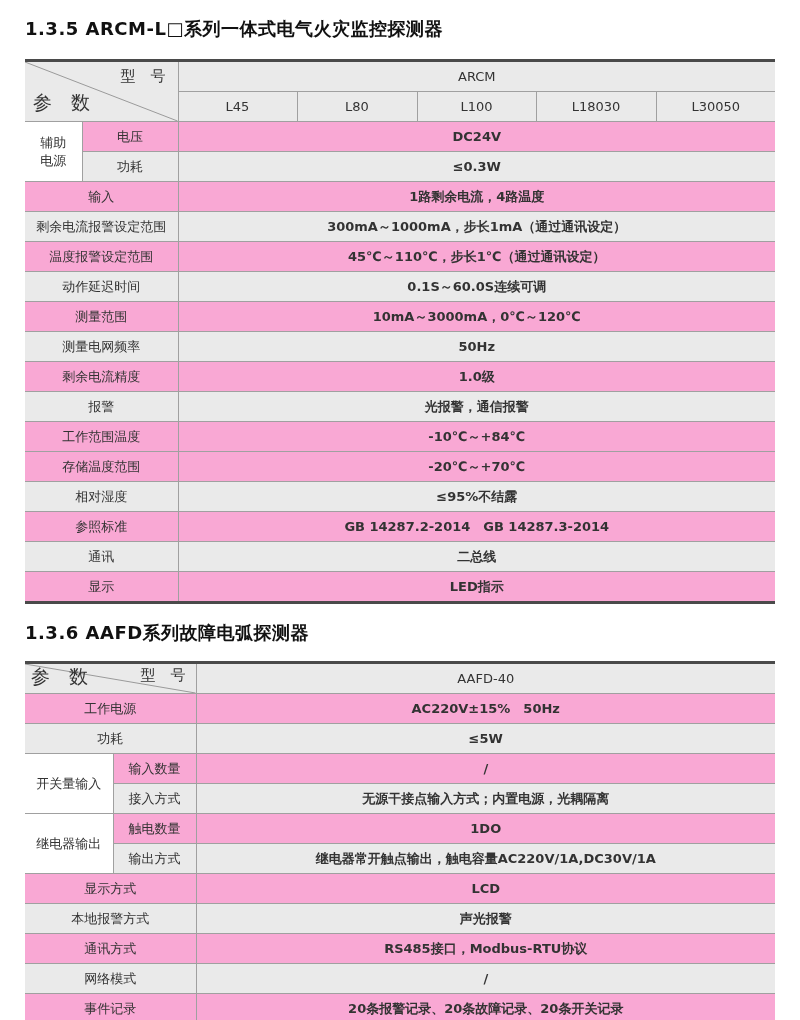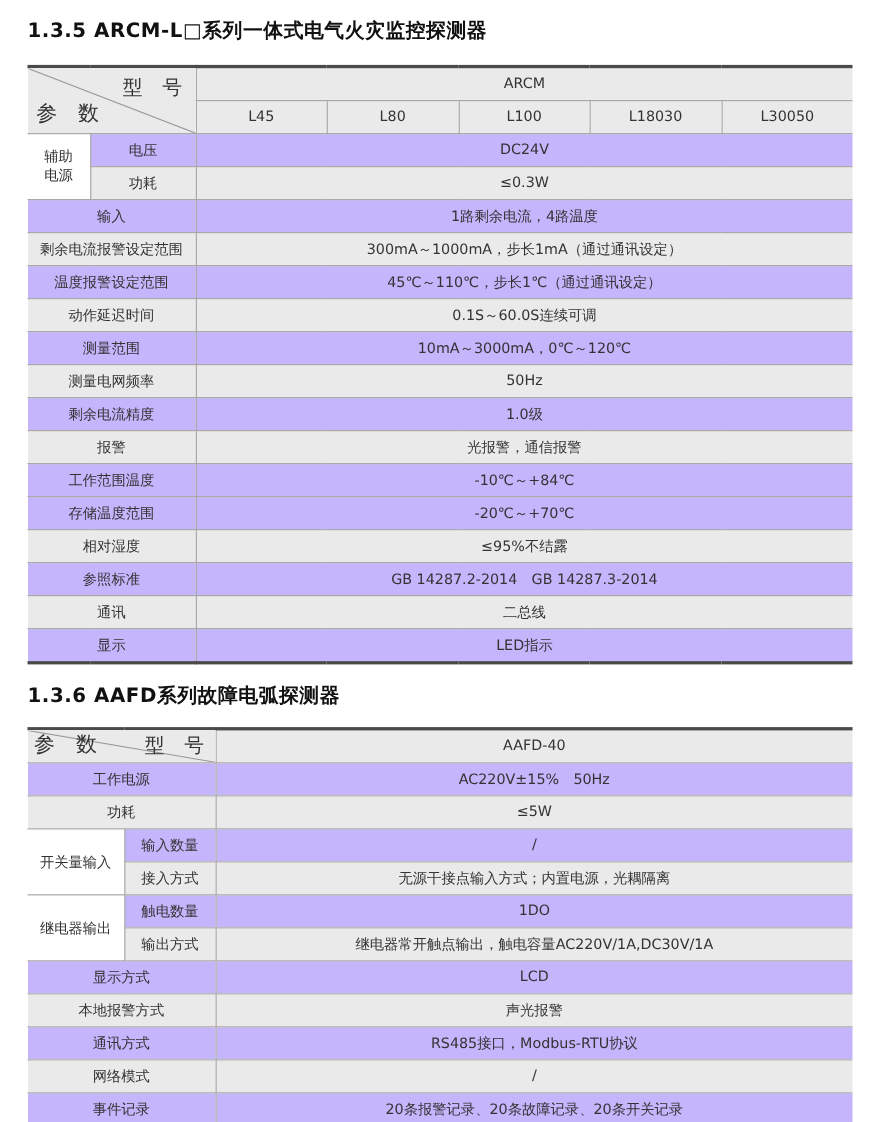--- a/index.html
+++ b/index.html
@@ -19,29 +19,29 @@
     margin-top:20px;
     border-top:3px solid #4a4a4a;border-bottom:3px solid #4a4a4a;
   }
   table.spec.t2{margin-top:18px;}
   td{
     height:27px;padding:1px 4px;font-size:13px;text-align:center;
     vertical-align:middle;border-bottom:1px solid #a0a0a0;
     overflow:hidden;
   }
   tr.shade td{background:#eaeaea;}
-  tr.plain td{background:#c4b5fd;}
+  tr.plain td{background:#f9a8d4;}
   td.white-cell{background:#ffffff !important;}
   td.br{border-right:1px solid #a0a0a0;}
-  td.val{white-space:pre-wrap;}
+  td.val{white-space:pre-wrap;font-weight:bold;}
   td.vgroup{white-space:pre-line;line-height:1.35;}
   td.corner{position:relative;padding:0;}
   .corner-inner{position:absolute;inset:0;}
   .corner-inner svg{position:absolute;inset:0;width:100%;height:100%;display:block;}
-  .corner-model{position:absolute;top:5px;right:12px;font-size:18px;}
+  .corner-model{position:absolute;top:5px;right:12px;font-size:15px;}
   .corner-param{position:absolute;bottom:5px;left:8px;font-size:19px;}
   .t2 .corner-model{top:2px;right:10px;}
   .t2 .corner-param{bottom:3px;left:6px;}
 </style>
 </head>
 <body>
 
 <div class="page">
 
   <h1 class="sec-title">1.3.5 ARCM-L□系列一体式电气火灾监控探测器</h1>

